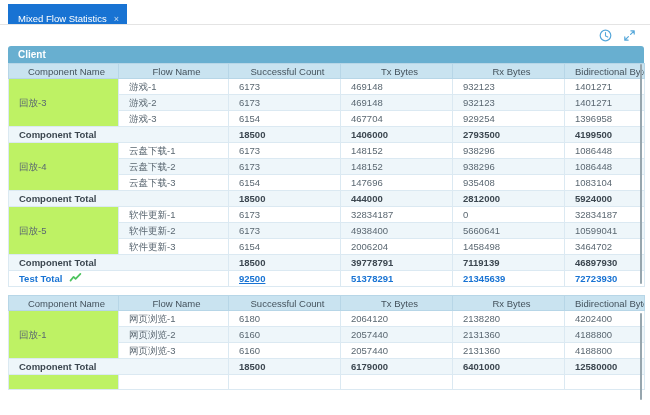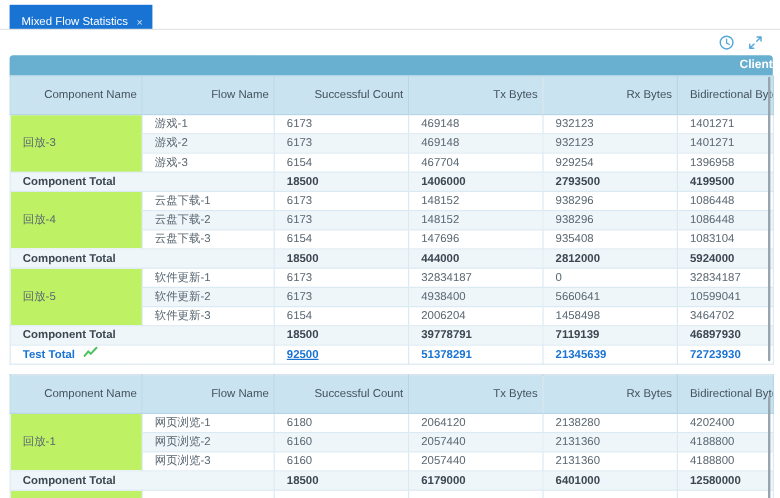--- a/index.html
+++ b/index.html
@@ -11,24 +11,24 @@
   .tab { background:#1873d3; color:#fff; font-size:9.5px; height:20px;
     display:flex; align-items:flex-end; padding:0 8px 0 10px; gap:7px; cursor:pointer; }
   .tab-close { color:rgba(255,255,255,.75); font-size:9px; line-height:1; cursor:pointer; }
   
   .iconrow { display:flex; justify-content:flex-end; align-items:center; gap:11px;
     height:21px; padding-right:14px; }
   .toolicon { display:block; cursor:pointer; }
   
   .sec { position:relative; margin:0 6px 8px 8px; }
   .sec-header { background:#68afd0; color:#fff; font-weight:bold; font-size:10px;
-    height:17px; line-height:17px; padding-left:10px; border-radius:3px 3px 0 0;text-align:right; }
+    height:17px; line-height:17px; padding-left:10px; border-radius:3px 3px 0 0; }
   table { width:100%; border-collapse:collapse; table-layout:fixed; }
   thead th { background:#c9e3f0; border:1px solid #b7d6e7; font-weight:400;
-    text-align:right; font-size:9.5px; color:#44525c; height:32px;
+    text-align:center; font-size:9.5px; color:#44525c; height:15px;
     padding:0 4px 0 10px; white-space:nowrap; overflow:hidden; }
   tbody td { border:1px solid #dbe9f2; height:15px; line-height:15px; font-size:9.5px;
     color:#5a6771; padding:0 4px 0 10px; white-space:nowrap; overflow:hidden; }
   tbody tr:nth-child(even) td { background:#eef6fa; }
   tbody td.comp { background:#bef264;margin-top:16px; }
   tr.total-row td { font-weight:700; color:#3c4750; }
   tr.test-row td { font-weight:700; color:#1873d3; }
   .lnk { color:#1873d3; text-decoration:underline; cursor:pointer; font-weight:700; }
   .chart-ico { vertical-align:-1px; margin-left:7px; cursor:pointer; }
   .vscroll { position:absolute; top:18px; bottom:3px; right:2px; width:2px;

